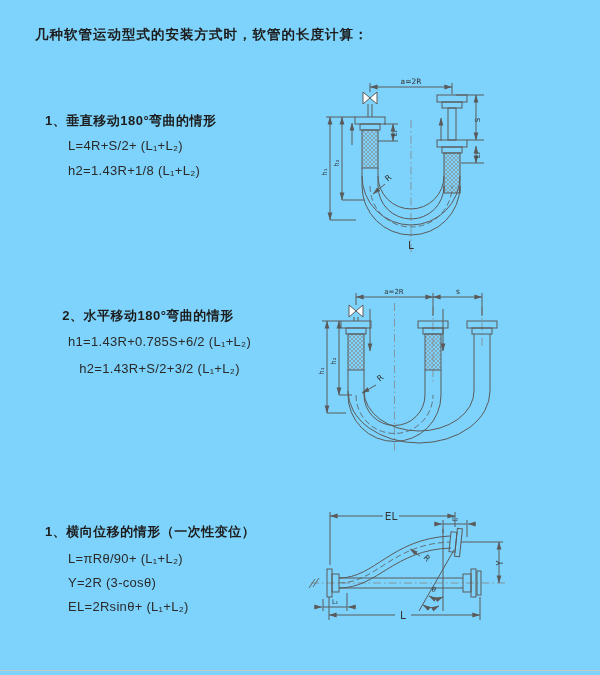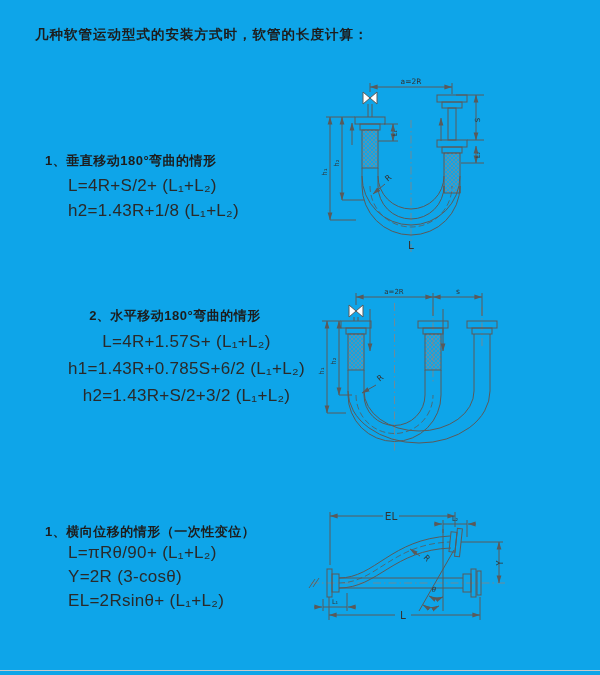--- a/index.html
+++ b/index.html
@@ -1,33 +1,33 @@
 <!DOCTYPE html>
 <html><head>
 <meta charset="utf-8">
 <style>
   html,body{margin:0;padding:0;}
   body{
     width:600px;height:675px;background:#ffffff;
     font-family:"Liberation Sans","DejaVu Sans",sans-serif;
     color:#222;overflow:hidden;position:relative;
   }
-  .page{position:absolute;inset:0;background:#0ea5e9;}
+  .page{position:absolute;inset:0;background:#7dd3fc;}
   .page-edge{position:absolute;left:0;right:0;top:670px;height:1px;background:#c9c9c9;}
   .doc-title{
     position:absolute;left:35px;top:26px;
     font-size:13.5px;font-weight:700;letter-spacing:1px;color:#1d1d1d;
   }
   .section{position:absolute;left:45px;}
   .sec-heading{font-size:13px;font-weight:700;letter-spacing:0.5px;line-height:18px;color:#1d1d1d;}
   .formulas{padding-left:23px;margin-top:3px;}
-  .formula{font-size:17px;color:#2a2a2a;letter-spacing:0.3px;}
-  #sec1{top:112px;margin-top:40px;} #sec1 .formula{line-height:25px;}
+  .formula{font-size:13px;color:#2a2a2a;letter-spacing:0.3px;}
+  #sec1{top:112px;} #sec1 .formula{line-height:25px;}
   #sec2{top:307px;text-align:center;} #sec2 .formula{line-height:27px;}
-  #sec3{top:523px;} #sec3 .formulas{margin-top:0;} #sec3 .formula{line-height:24px;}
+  #sec3{top:523px;} #sec3 .formulas{margin-top:6px;} #sec3 .formula{line-height:24px;}
   .dwg{position:absolute;}
   #dwg1{left:308px;top:68px;}
   #dwg2{left:308px;top:283px;}
   #dwg3{left:303px;top:493px;text-align:center;}
   svg{display:block;}
   svg text{font-family:"DejaVu Sans","Liberation Sans",sans-serif;fill:#333;}
 </style>
 </head>
 <body>
 
@@ -39,21 +39,20 @@
     <div class="sec-heading">1、垂直移动180°弯曲的情形</div>
     <div class="formulas">
       <div class="formula">L=4R+S/2+ (L₁+L₂)</div>
       <div class="formula">h2=1.43R+1/8 (L₁+L₂)</div>
     </div>
   </div>
 
   <div class="section" id="sec2">
     <div class="sec-heading">2、水平移动180°弯曲的情形</div>
     <div class="formulas">
-      <div class="formula">L=4R+1.57S+ (L₁+L₂)</div>
       <div class="formula">h1=1.43R+0.785S+6/2 (L₁+L₂)</div>
       <div class="formula">h2=1.43R+S/2+3/2 (L₁+L₂)</div>
     </div>
   </div>
 
   <div class="section" id="sec3">
     <div class="sec-heading">1、横向位移的情形（一次性变位）</div>
     <div class="formulas">
       <div class="formula">L=πRθ/90+ (L₁+L₂)</div>
       <div class="formula">Y=2R (3-cosθ)</div>

